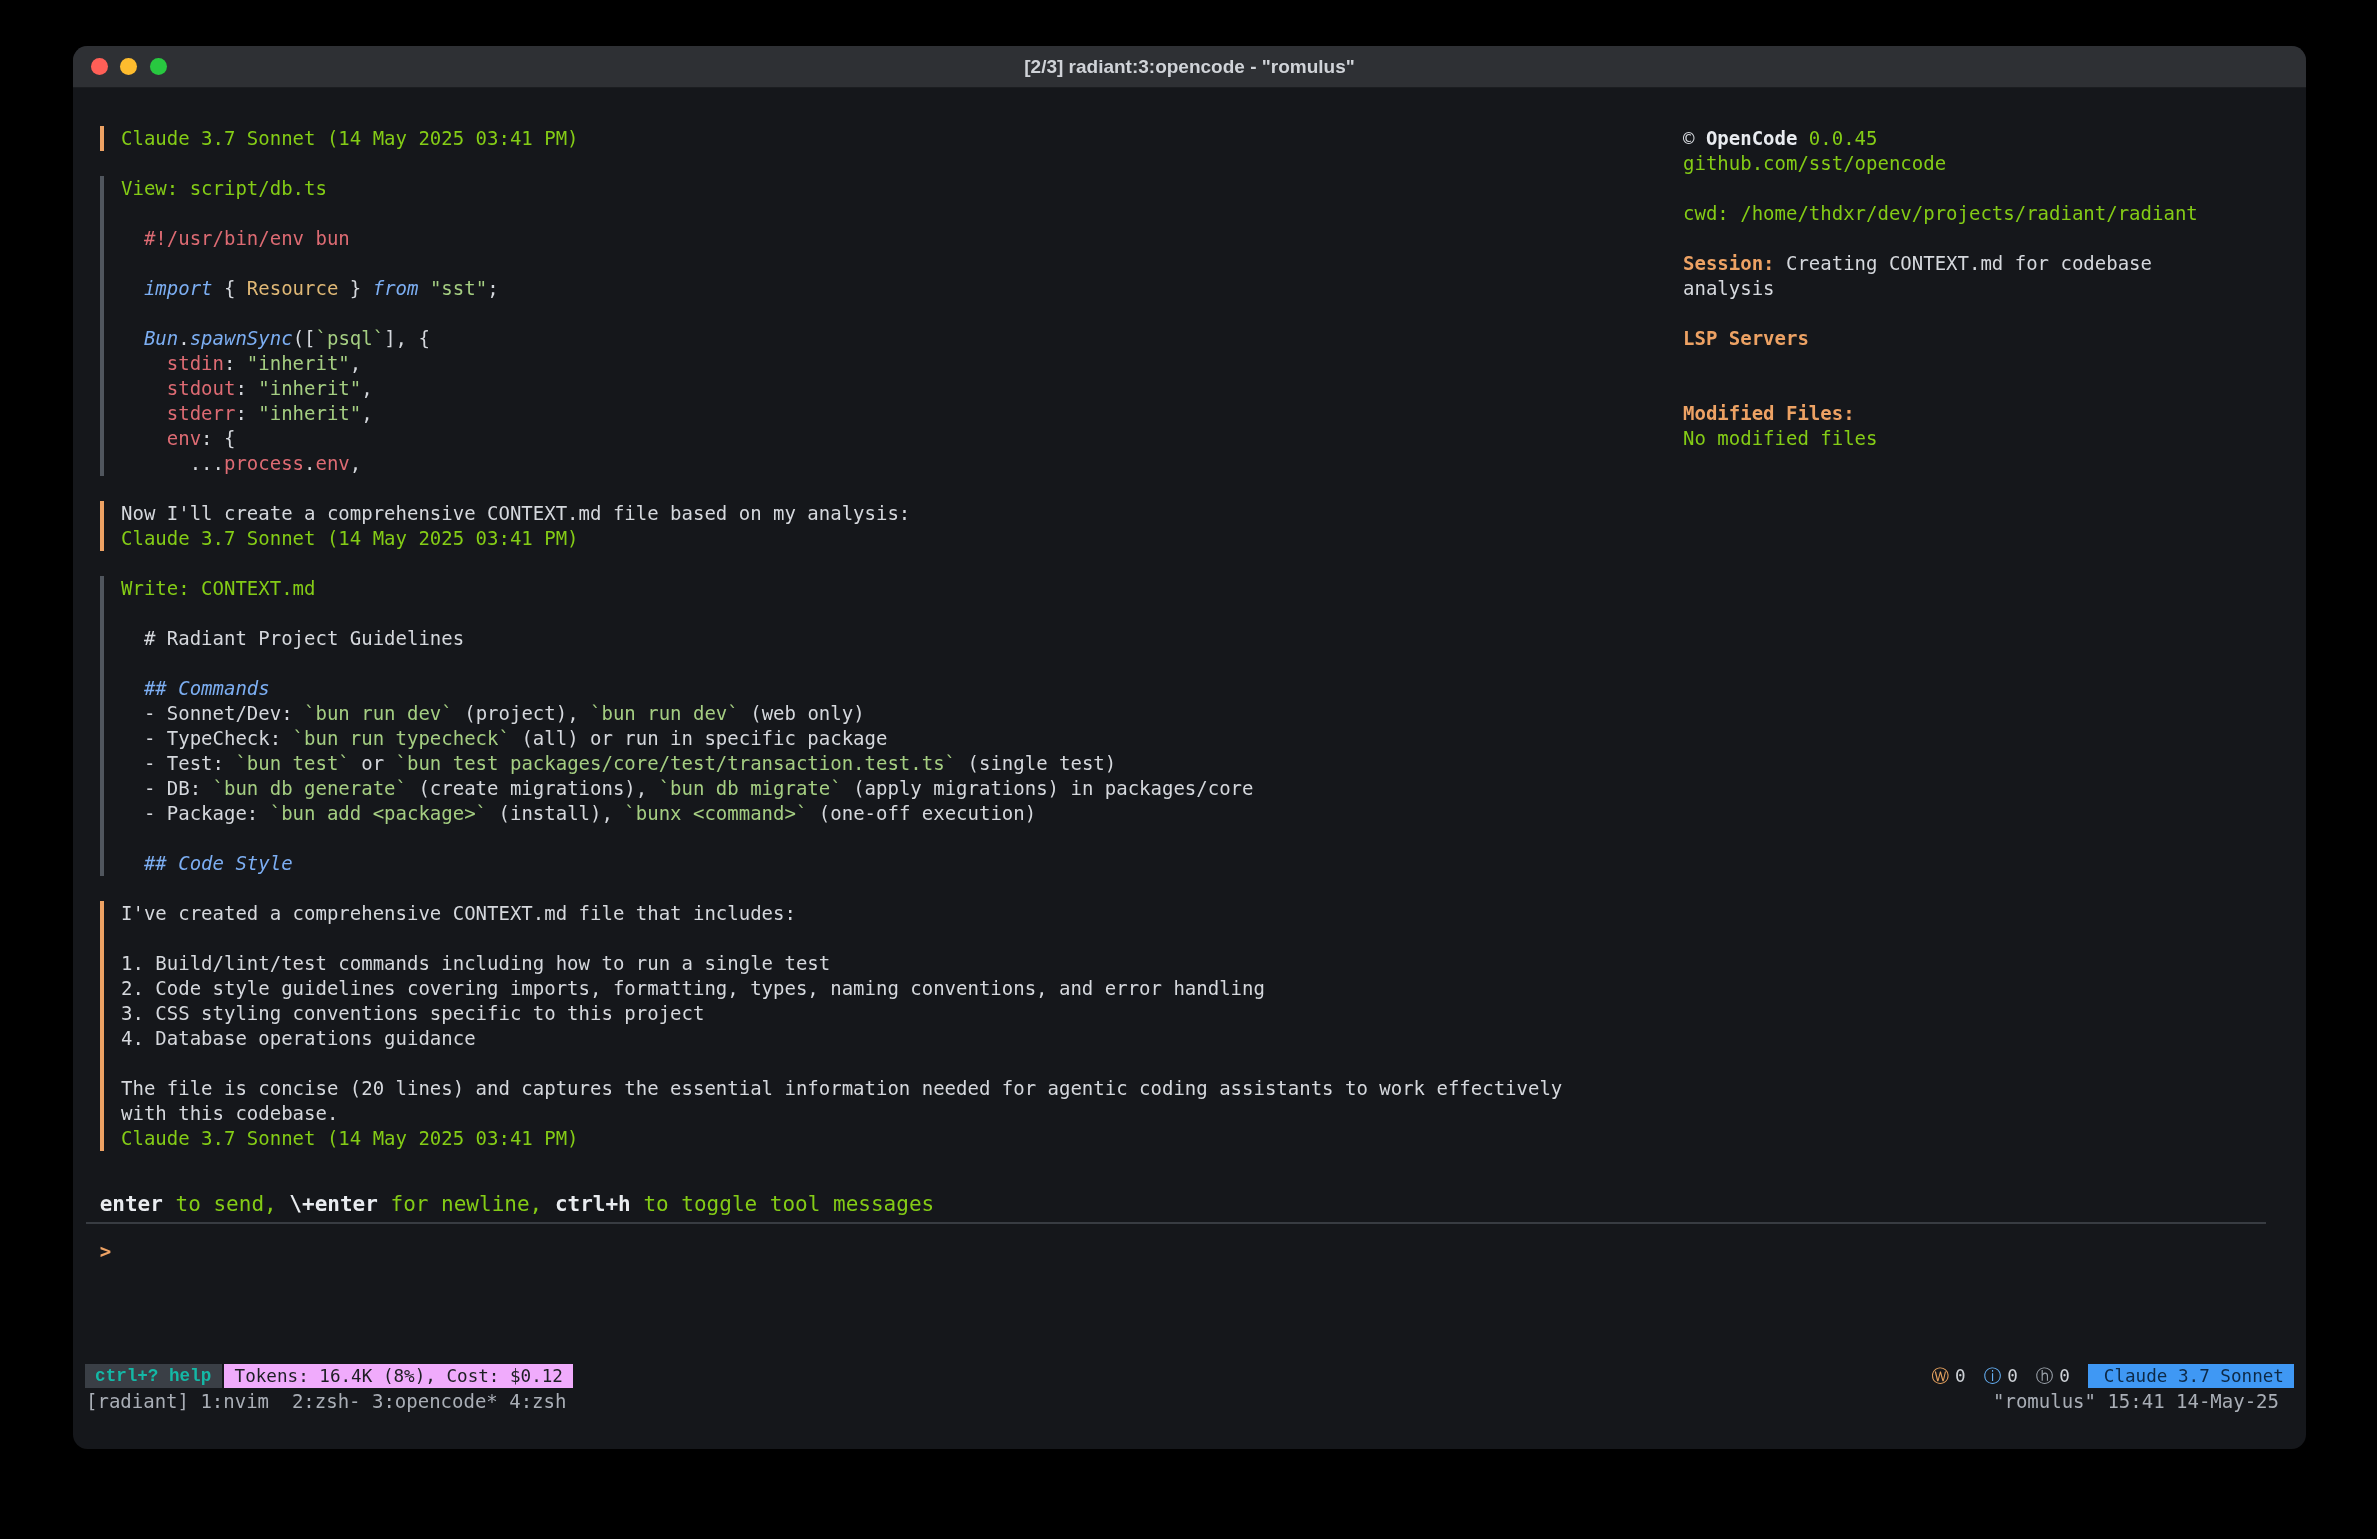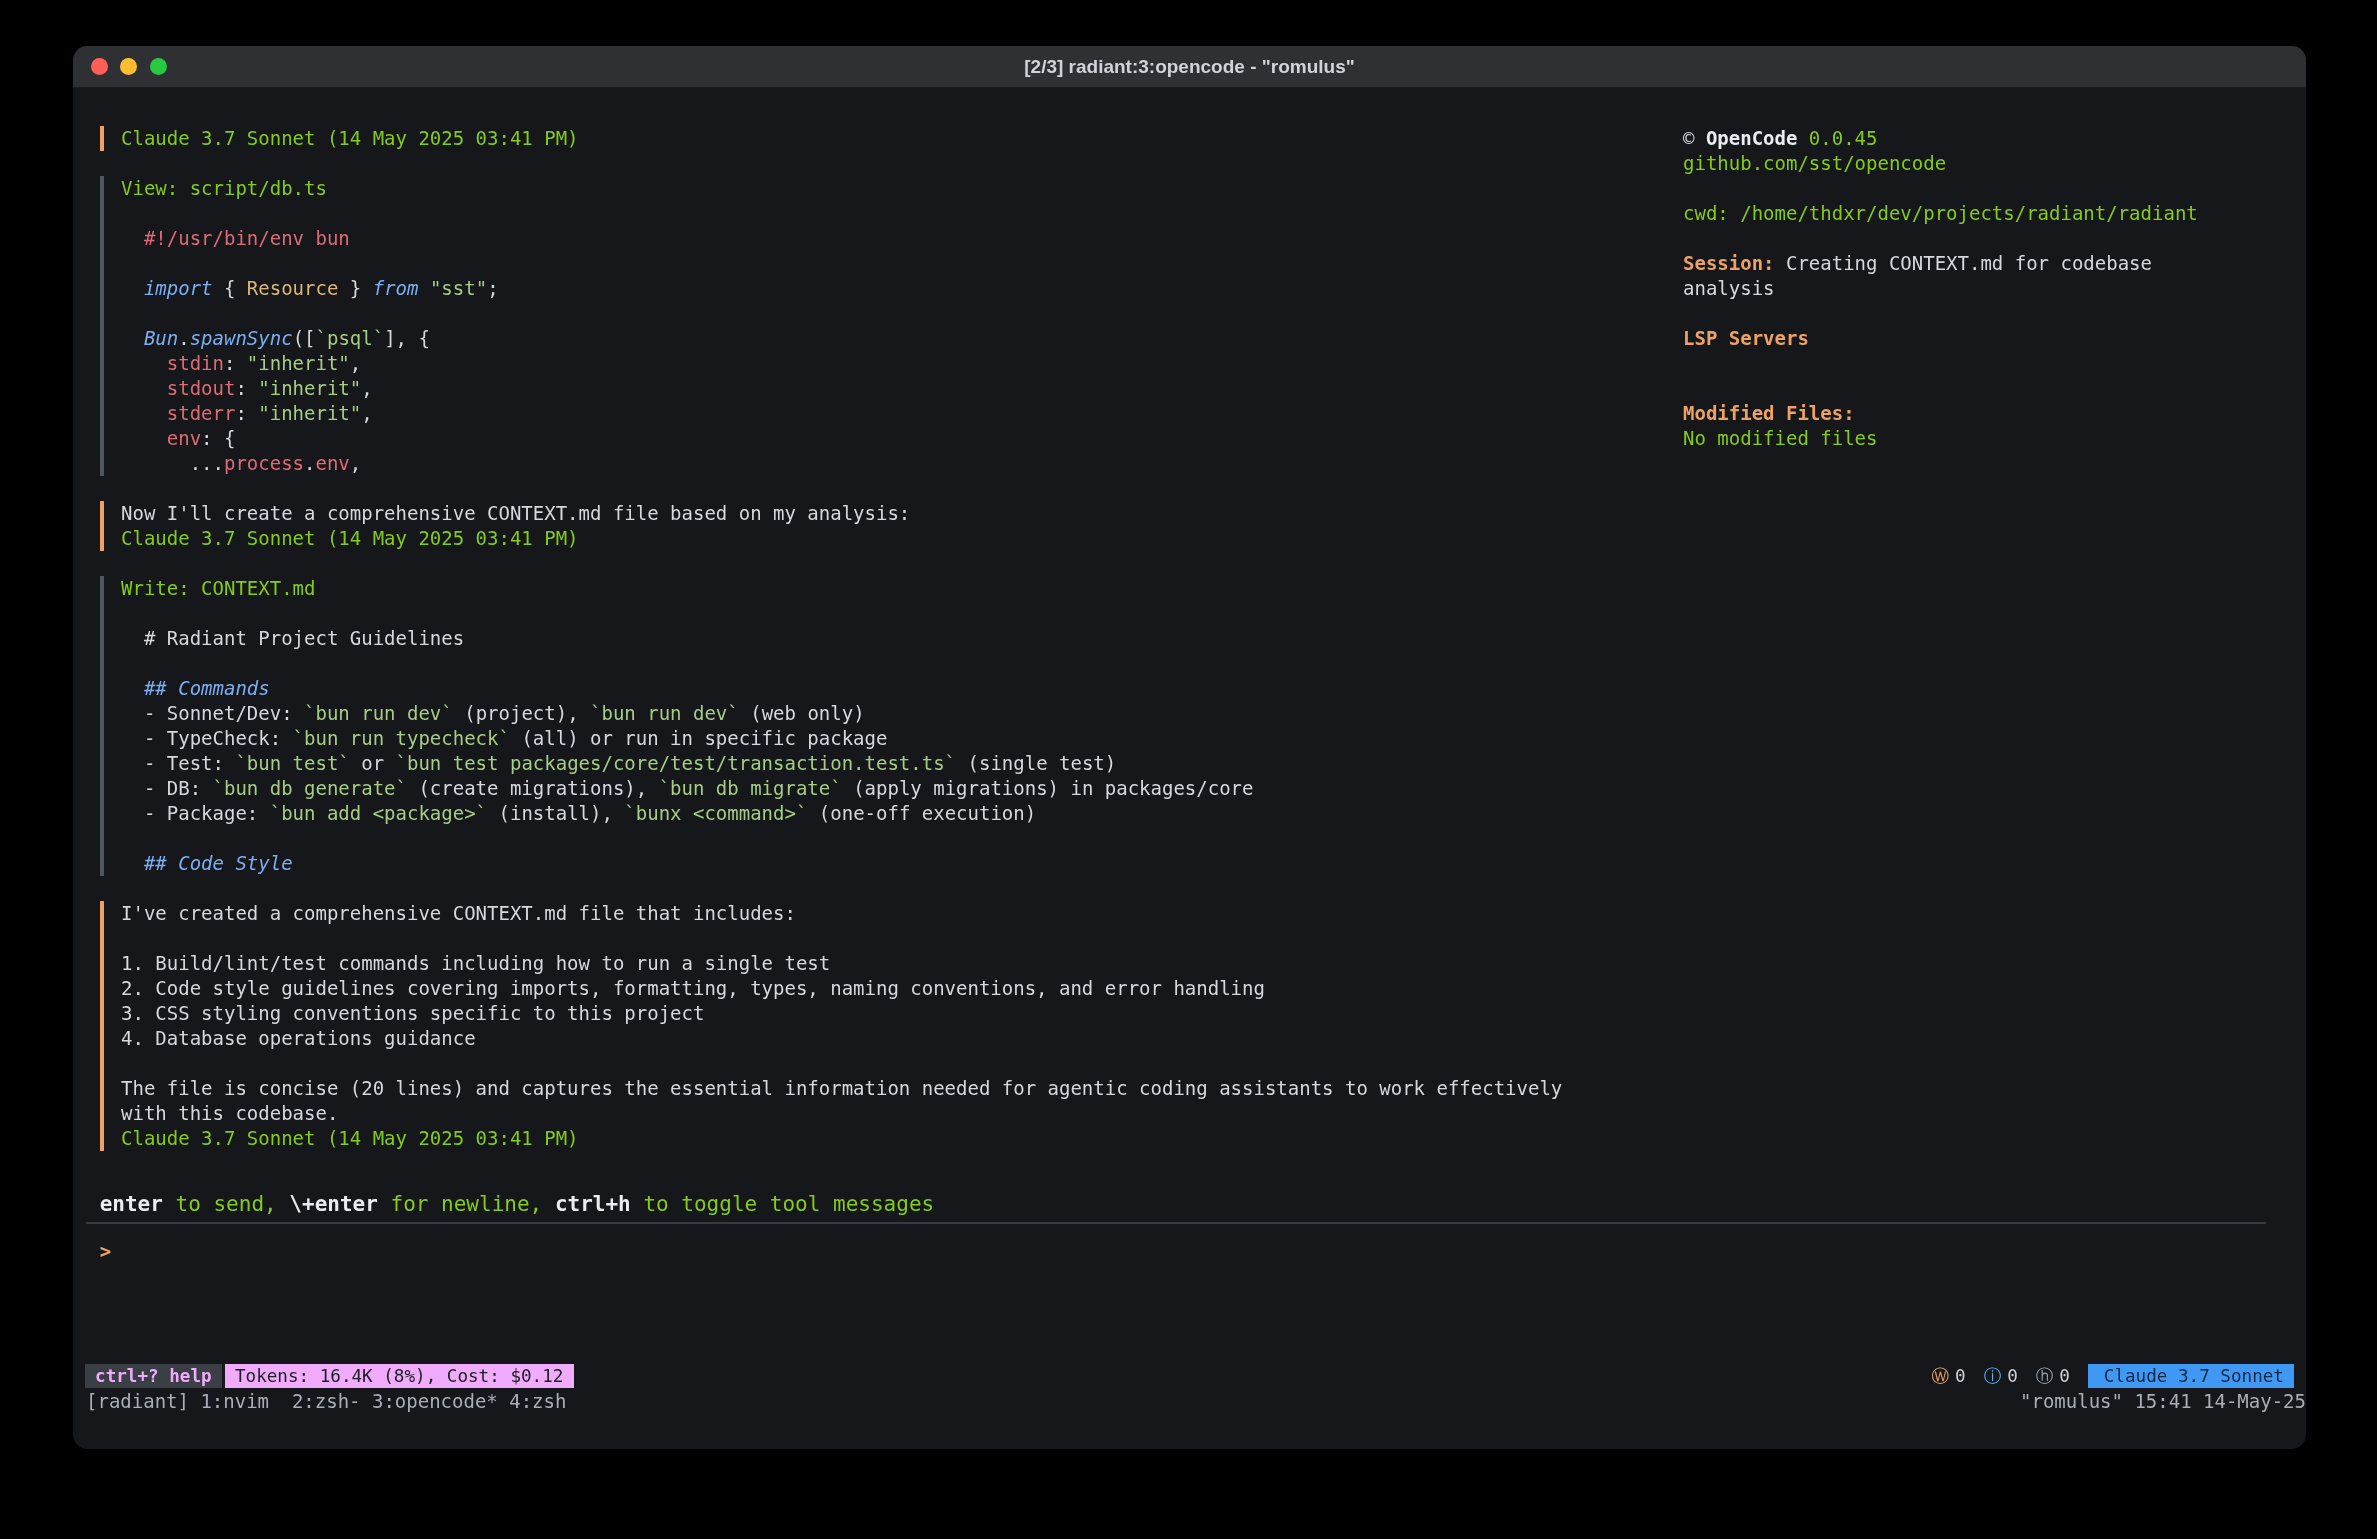--- a/index.html
+++ b/index.html
@@ -51,33 +51,33 @@
   .prompt-line { margin-top:14.4px; padding-left:13.7px; height:25px; line-height:25px; font-size:19px; }
   .prompt-symbol { color:#eda264; font-weight:bold; }
 
   
   .statusbar {
     position:absolute; left:11.7px; right:11.7px; top:1318px; height:23.5px;
     display:flex; justify-content:space-between; align-items:center; font-size:17.6px;
   }
   .sb-left { display:flex; gap:2.6px; height:23.5px; }
   .chip { display:inline-flex; align-items:center; height:23.5px; padding:0 10.4px; white-space:pre; }
-  .help-chip { background:#3a3f46; color:#f0abfc; font-weight:bold; }
+  .help-chip { background:#3a3f46; color:#14b8a6; font-weight:bold;font-family:Liberation Mono, monospace; }
   .tokens-chip { background:#f0abfc; color:#1c1e22; }
   .sb-right { display:flex; align-items:center; gap:18px; }
   .diag { display:inline-flex; align-items:center; gap:5.9px; white-space:pre; }
   .diag .diag-count { color:#cdd1d6; }
   .d-warn .diag-icon { color:#e8a35f; }
   .d-info .diag-icon { color:#64aef2; }
   .d-hint .diag-icon { color:#9aa1a9; }
   .model-badge { background:#3f98f4; color:#0d2946;padding-left:16px; }
 
   
   .tmuxbar {
-    position:absolute; left:13px; right:0; top:1343px; height:25px;
+    position:absolute; left:13px; right:27px; top:1343px; height:25px;
     display:flex; justify-content:space-between;
     font-size:19px; line-height:25px; color:#a9aeb6; white-space:pre;
   }
 </style>
 </head>
 <body>
 
 <div class="screen">
   <div class="window">
 

